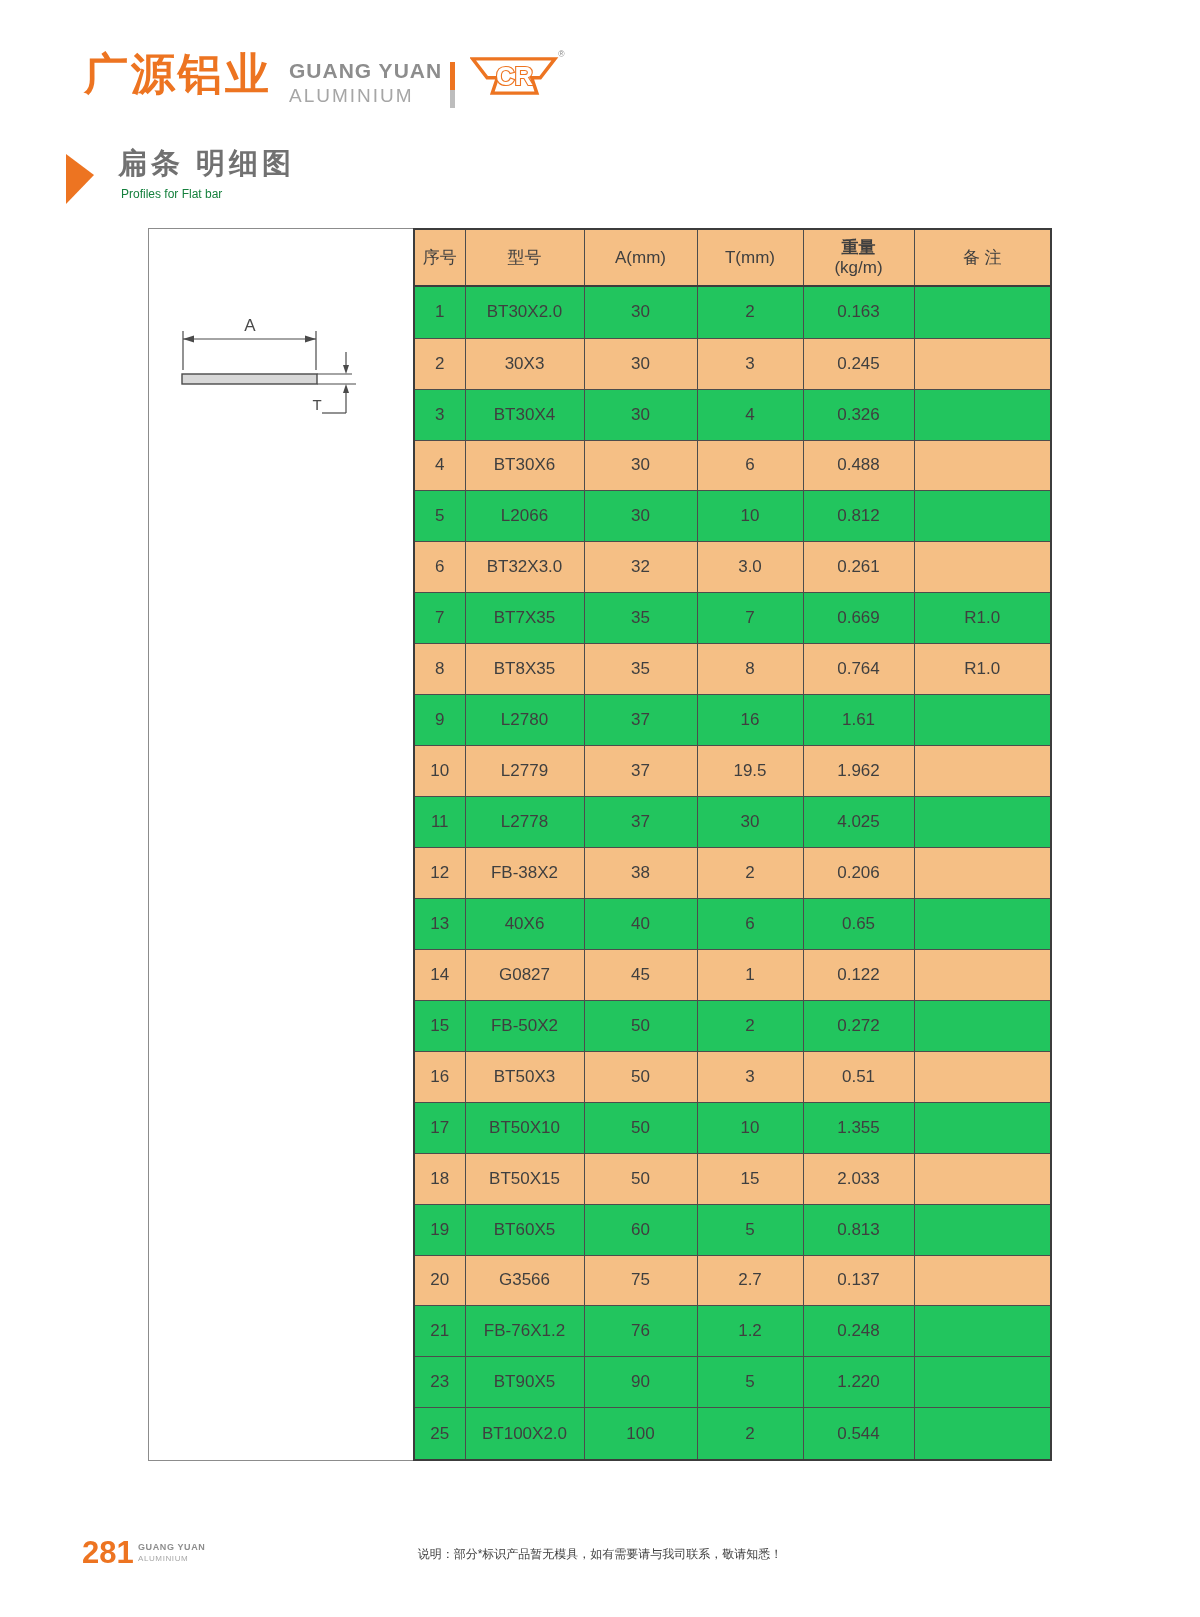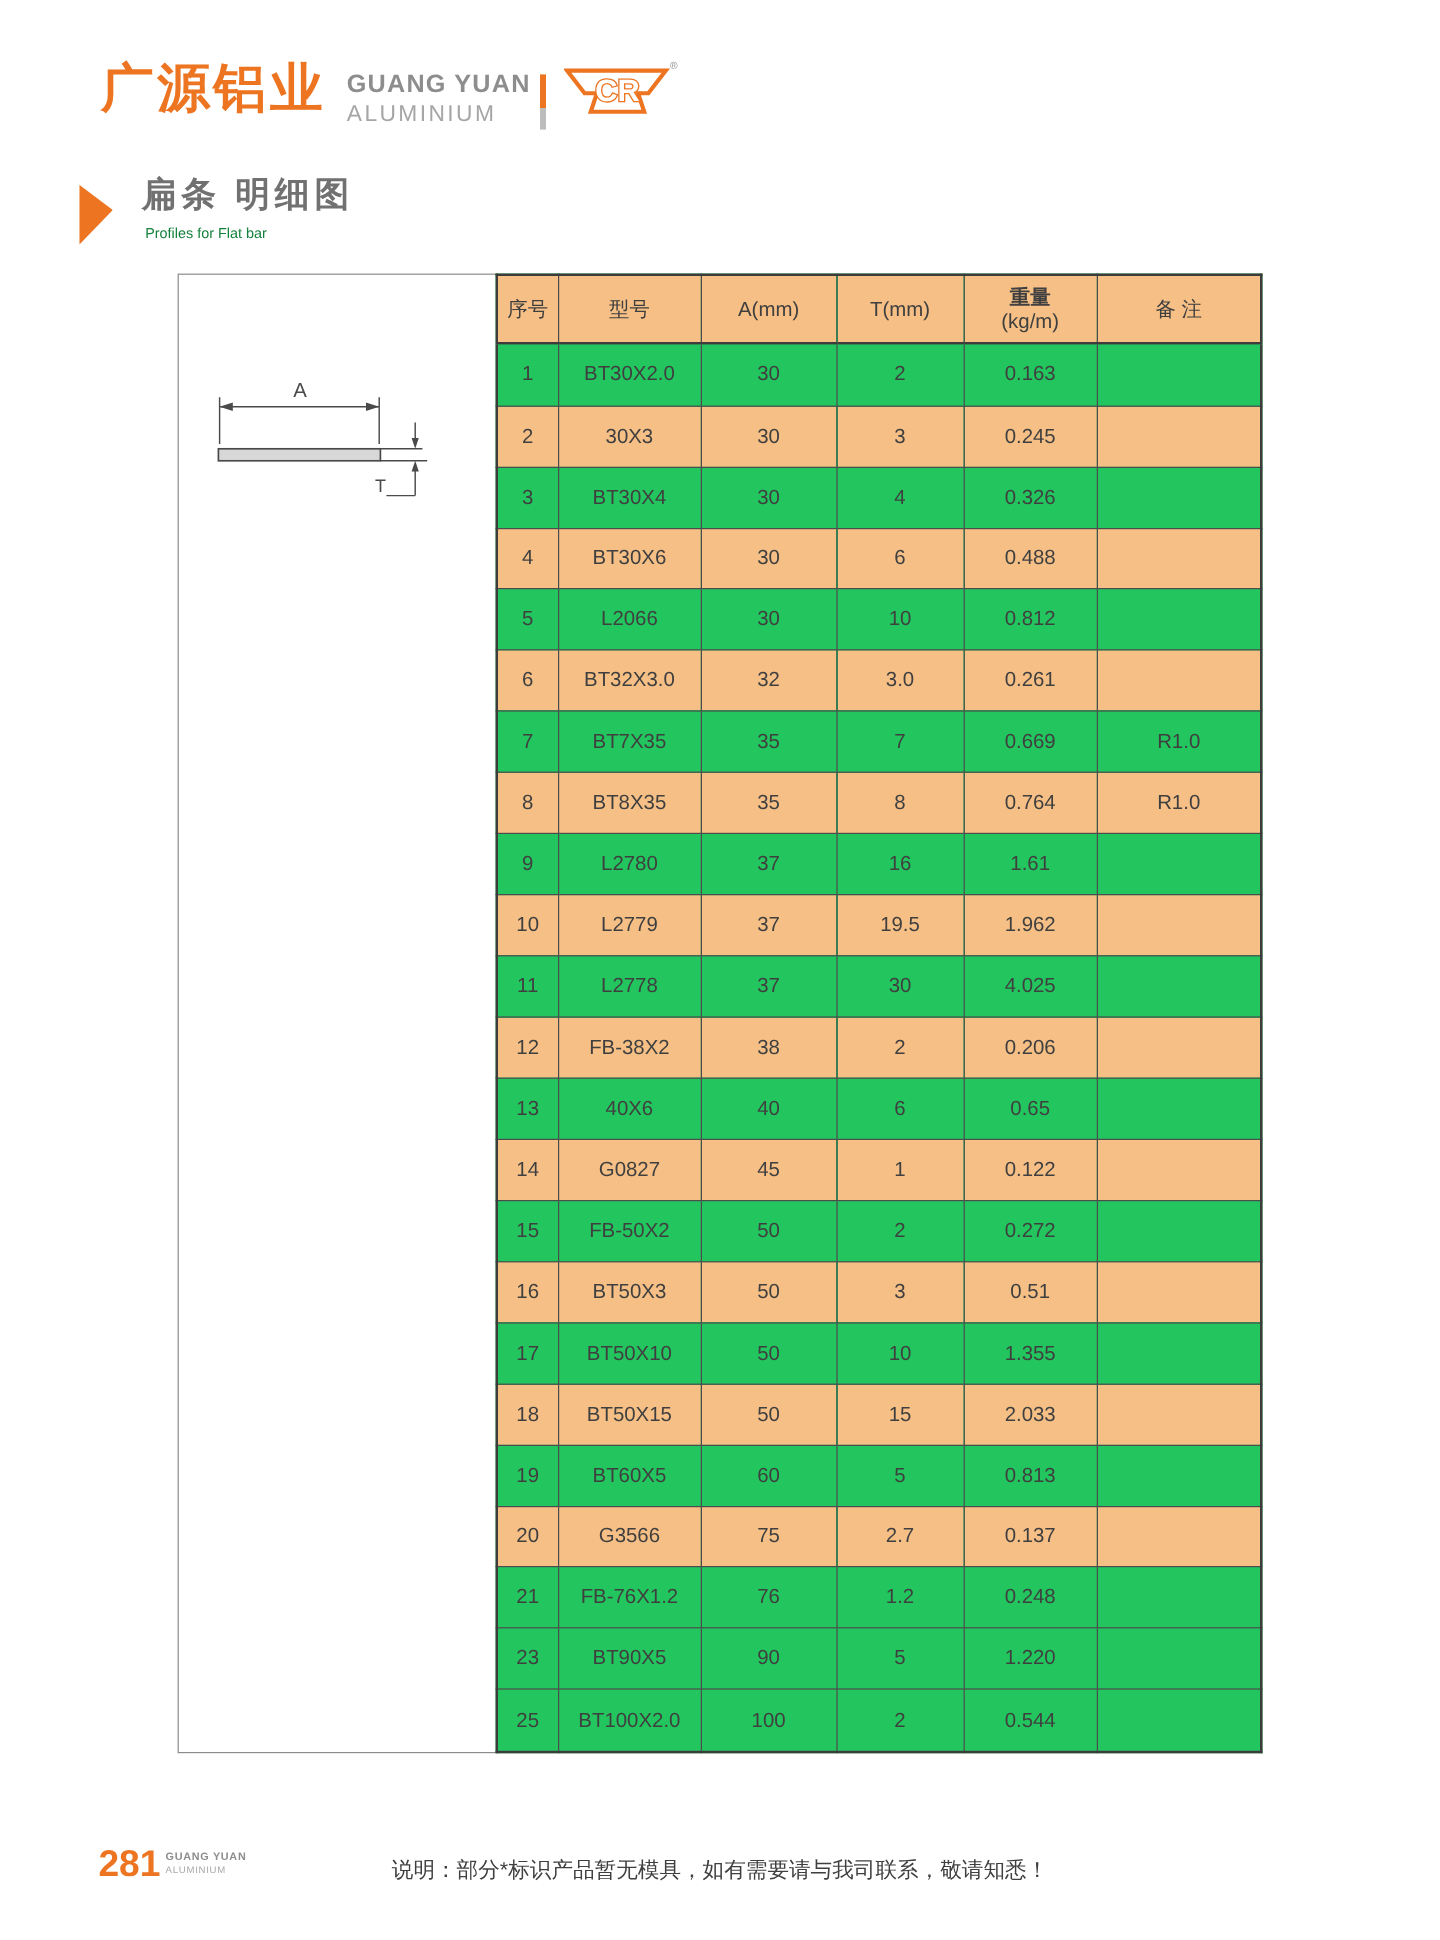--- a/index.html
+++ b/index.html
@@ -55,21 +55,21 @@
   .spec-table thead .w1{font-weight:bold;display:block;line-height:1.15;}
   .spec-table thead .w2{font-weight:normal;display:block;line-height:1.15;}
   .spec-table tbody tr.alt td{background:var(--row-orange);}
   
   .page-num{position:absolute;left:82px;top:1537px;font-size:31px;font-weight:bold;
     color:var(--brand-orange);line-height:1;}
   .footer-brand{position:absolute;left:138px;top:1543px;line-height:1;}
   .footer-brand .l1{display:block;font-size:9px;font-weight:bold;color:#8d8d8d;letter-spacing:0.6px;}
   .footer-brand .l2{display:block;font-size:8px;color:#a8a8a8;letter-spacing:0.6px;margin-top:3px;}
   .footer-note{position:absolute;left:0;top:1546px;width:1200px;text-align:center;
-    font-size:18px;color:#3f3f3f;}
+    font-size:12px;color:#3f3f3f;}
 </style>
 </head>
 <body>
 
 <div class="logo-cn">广源铝业</div>
 <div class="logo-en">
   <span class="l1">GUANG YUAN</span>
   <span class="l2">ALUMINIUM</span>
 </div>
 <div class="logo-divider"></div>

